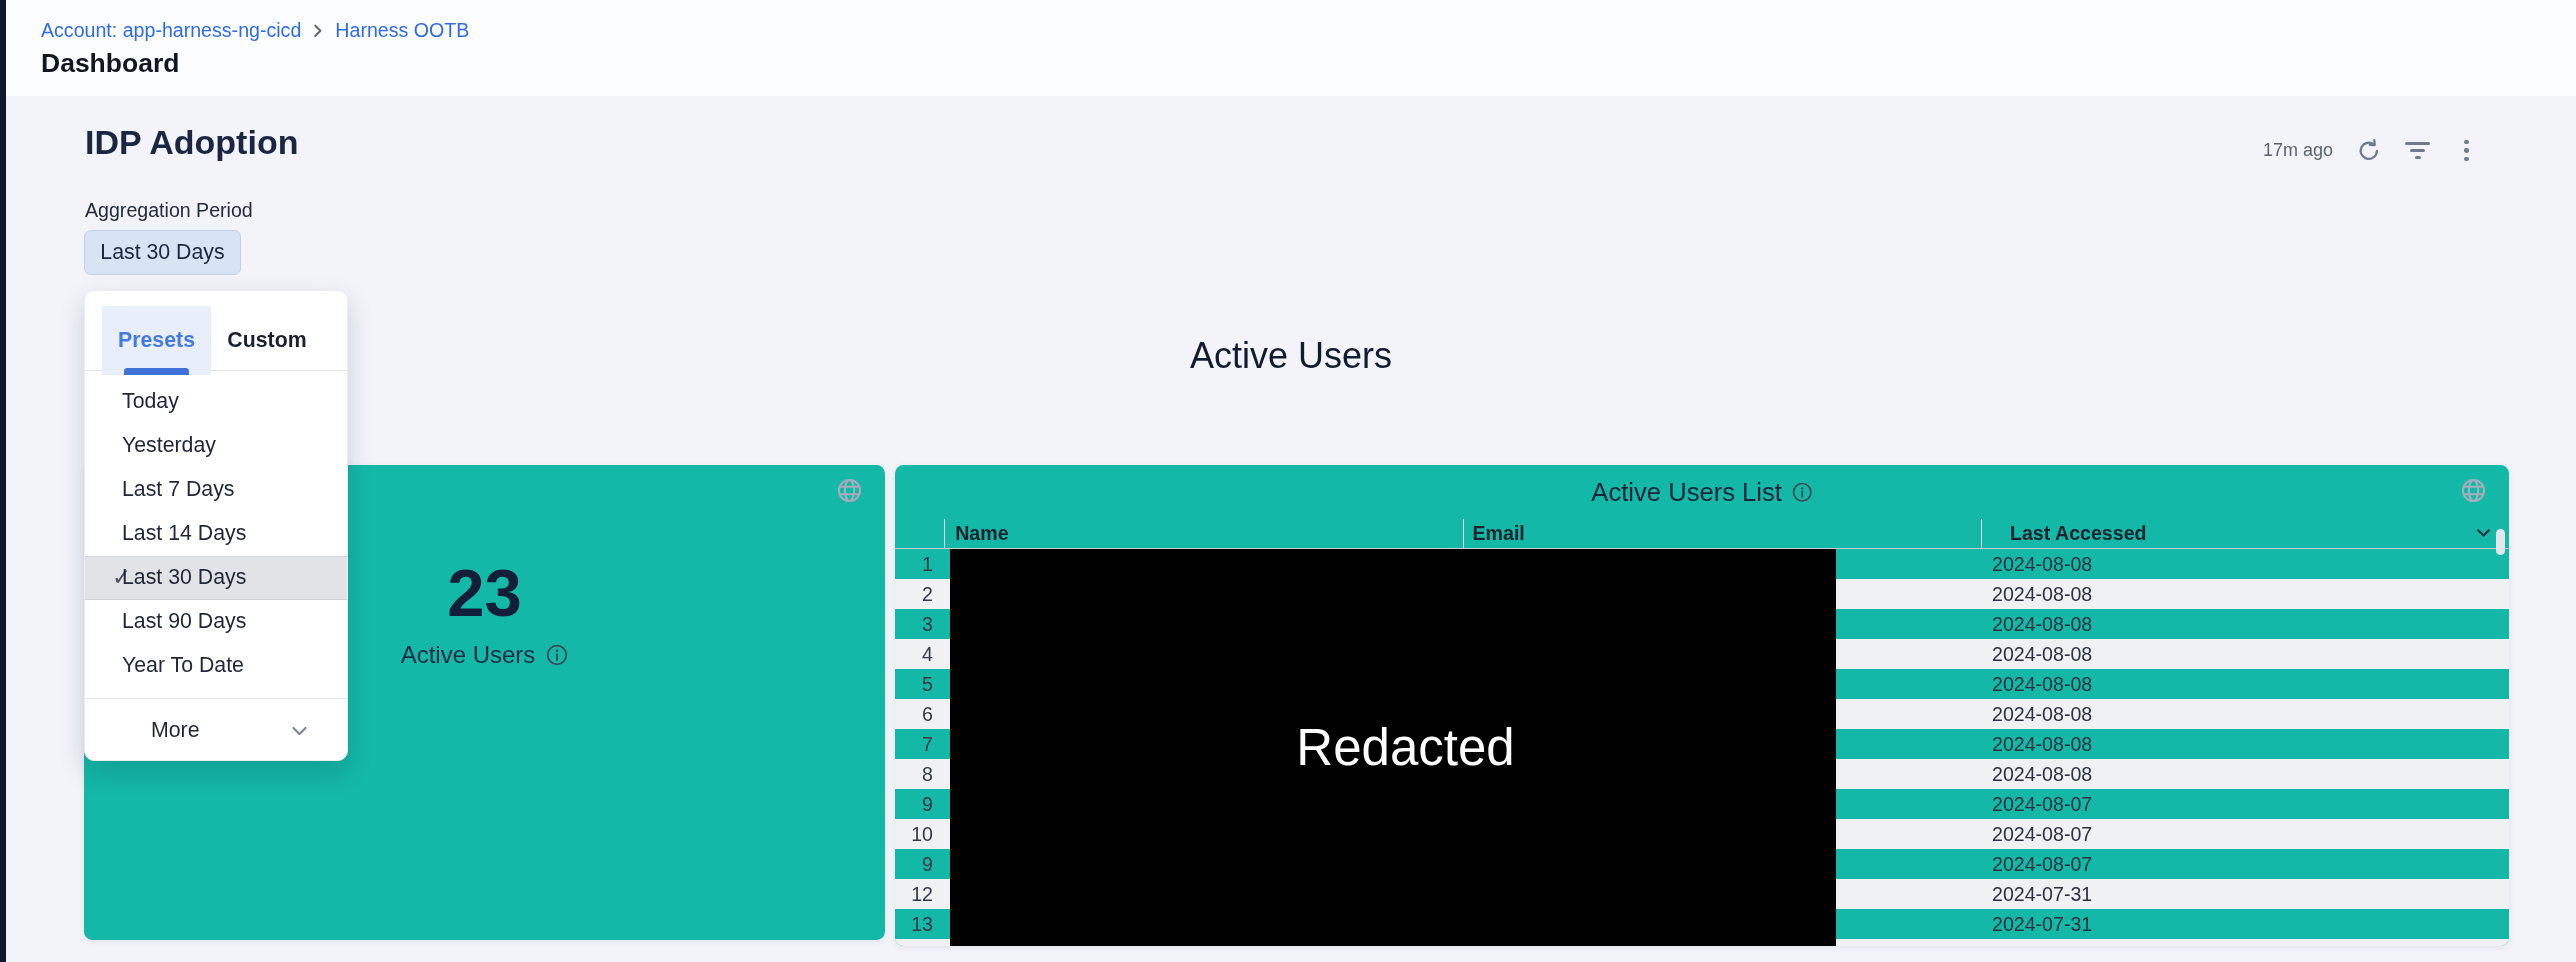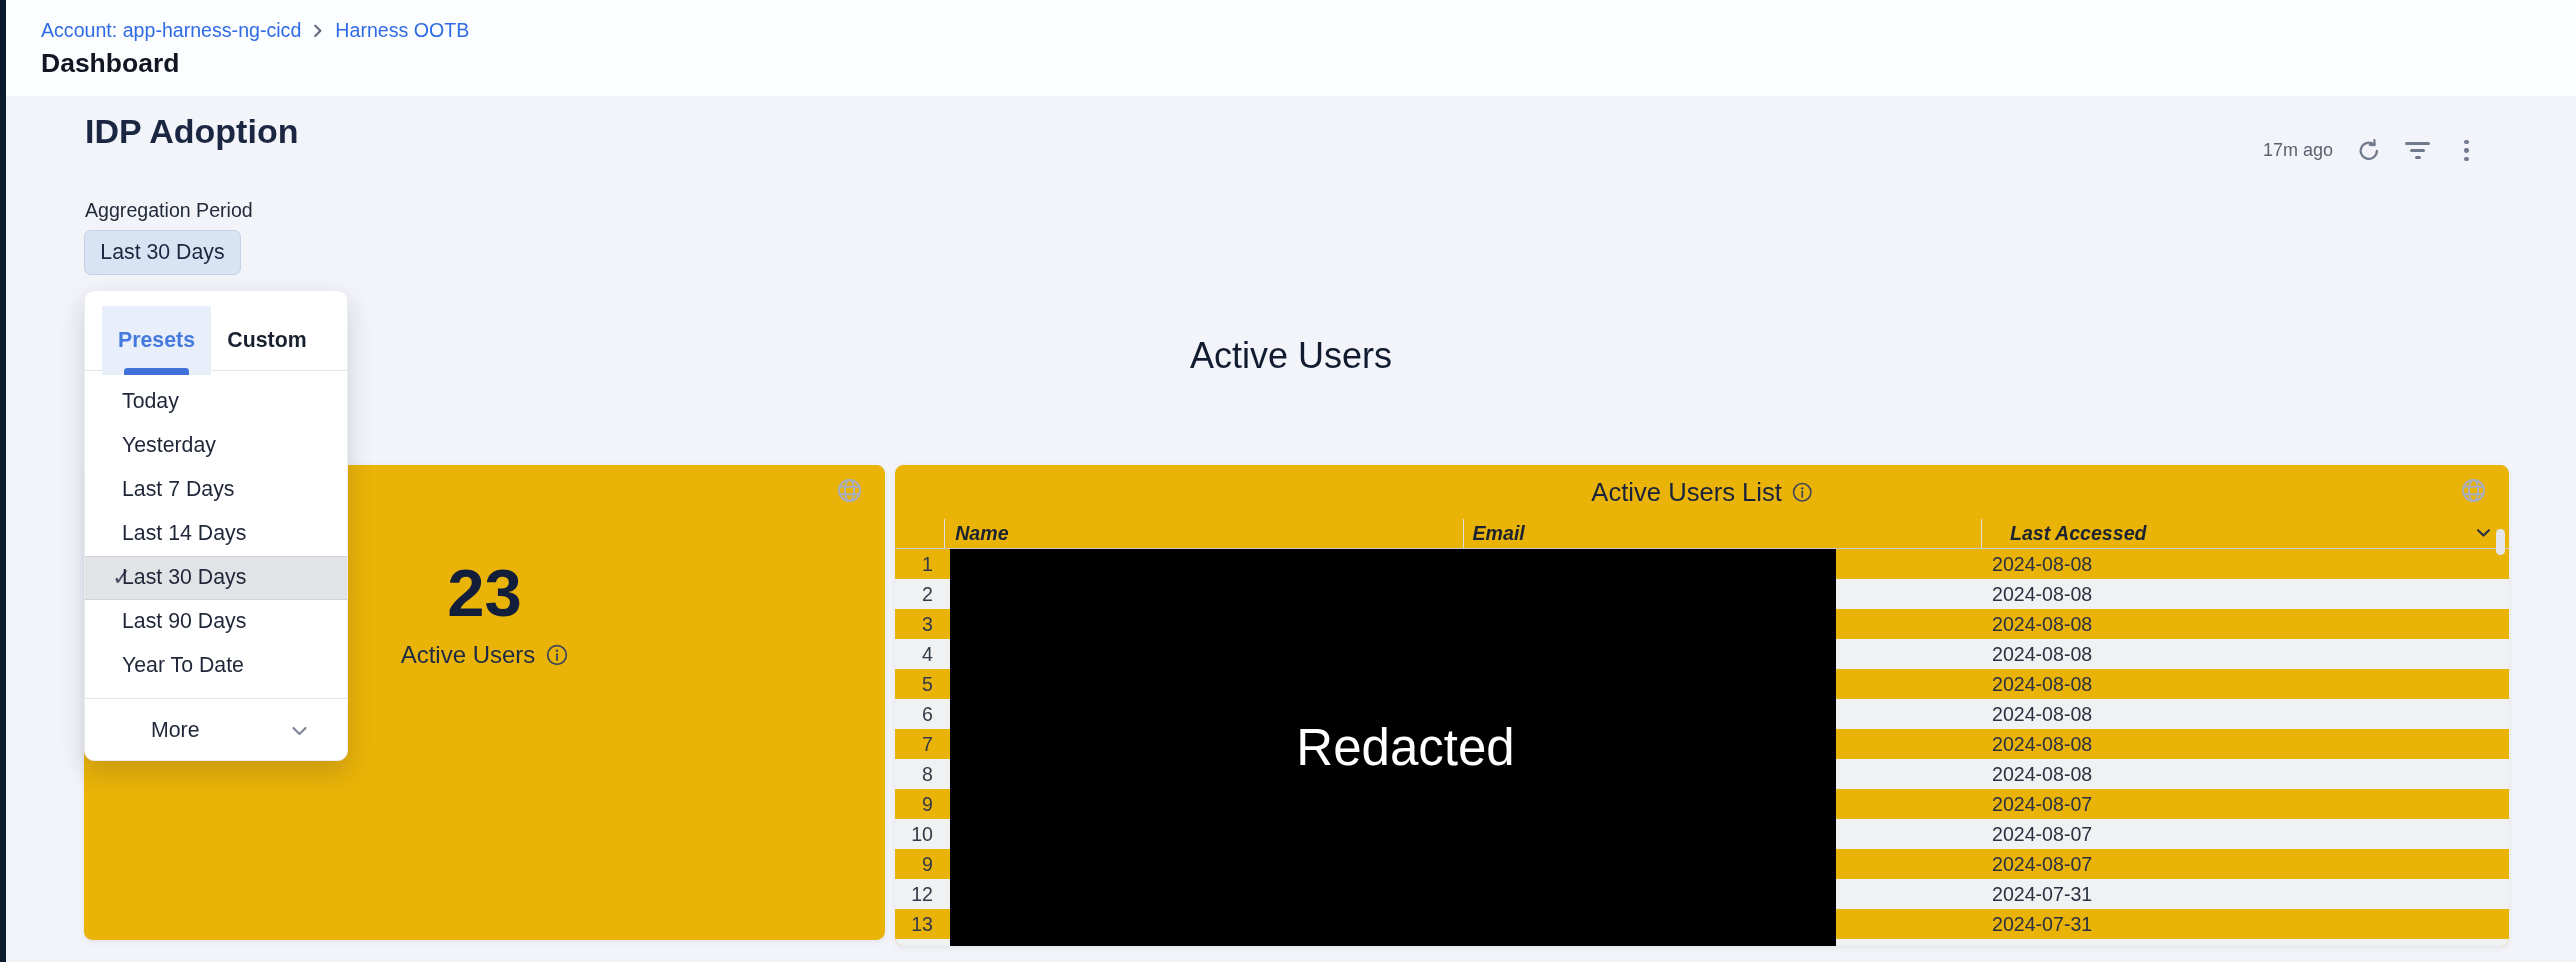--- a/index.html
+++ b/index.html
@@ -11,21 +11,21 @@
   
   .header { position:absolute; left:6px; top:0; right:0; height:96px; background:#fcfdff;padding-left:24px; }
   .breadcrumb { position:absolute; left:35px; top:19px; display:flex; align-items:center; gap:10.2px; font-size:19.6px; }
   .crumb { color:#2f6be4; cursor:pointer; }
   .crumb-sep { display:flex; align-items:center; }
   .page-title { position:absolute; left:35px; top:48px; font-size:26.5px; font-weight:700; color:#111722; }
 
   
   .content { position:absolute; left:6px; top:96px; right:0; bottom:0; background:#f2f4f9; }
 
-  .dash-title { position:absolute; left:79px; top:16px; font-size:34px; font-weight:600; color:#1a2642; }
+  .dash-title { position:absolute; left:79px; top:27px; font-size:34px; font-weight:600; color:#1a2642; }
 
   .meta { position:absolute; top:41px; right:96px; display:flex; align-items:center; gap:22px; }
   .meta-time { font-size:18px; color:#5b6270; }
   .icon-btn { display:flex; align-items:center; justify-content:center; width:27px; height:27px; cursor:pointer; }
   .filter-icon { display:flex; flex-direction:column; align-items:center; gap:4.3px; }
   .filter-icon i { display:block; height:2.6px; border-radius:1.7px; background:#717a8c; }
   .filter-icon i:nth-child(1){ width:25.6px; } .filter-icon i:nth-child(2){ width:15.4px; } .filter-icon i:nth-child(3){ width:6px; }
   .kebab-icon { display:flex; flex-direction:column; gap:4.3px; }
   .kebab-icon i { width:4.3px; height:4.3px; border-radius:50%; background:#717a8c; }
 
@@ -50,31 +50,31 @@
   .dd-item.selected { background:#e2e3e6; border-top:0.9px solid #d2d3d7; border-bottom:0.9px solid #d2d3d7; }
   .dd-more { position:absolute; left:0; right:0; top:407px; height:64px; border-top:0.9px solid #e2e4e9;
     display:flex; align-items:center; font-size:21.3px; color:#1e2638; cursor:pointer; border-radius:0 0 10.2px 10.2px; }
   .dd-more .more-label { padding-left:66px; }
   .dd-more .more-chevron { margin-left:auto; margin-right:38px; display:flex; }
 
   .section-heading { position:absolute; top:239px; left:0; right:0; text-align:center;
     font-size:36px; font-weight:500; color:#121c30; }
 
   
-  .card { position:absolute; background:#eab308; border-radius:8.5px; box-shadow:0 1.7px 6.8px rgba(20,30,60,.07); }
+  .card { position:absolute; background:#14b8a6; border-radius:8.5px; box-shadow:0 1.7px 6.8px rgba(20,30,60,.07); }
   .stat-card { left:78px; top:369px; width:801px; height:475px; }
   .card-globe { position:absolute; top:12px; right:22px; cursor:pointer; }
   .stat-value { margin-top:94px; text-align:center; font-size:67px; font-weight:600; color:#131f3a; line-height:1; }
   .stat-label { margin-top:15.4px; display:flex; align-items:center; justify-content:center; gap:11px;
     font-size:24px; color:#1d2a44; }
 
   .table-card { left:889px; top:369px; width:1614px; height:481px; overflow:hidden; }
   .tc-title-row { height:54px; display:flex; align-items:center; justify-content:center; gap:10.2px; }
   .tc-title { font-size:25.6px; color:#19243c; }
-  .thead { display:flex; height:30px; border-bottom:0.9px solid #c6c9d0; position:relative;font-style:italic; }
+  .thead { display:flex; height:30px; border-bottom:0.9px solid #c6c9d0; position:relative; }
   .th { font-size:19.6px; font-weight:700; color:#1c2330; display:flex; align-items:center; }
   .col-num { width:49px; }
   .col-name { width:519px; border-left:0.9px solid #dcdee3; padding-left:10.2px; }
   .col-email { width:518px; border-left:0.9px solid #dcdee3; padding-left:8.5px; }
   .col-last { width:528px; border-left:0.9px solid #dcdee3; padding-left:28px; position:relative; }
   .th-chevron { position:absolute; right:17px; top:5.1px; cursor:pointer; }
   .tbody { position:relative; height:397px; }
   .trow { display:flex; height:30px; }
   .trow:nth-child(even) { background:#f0f1f3; }
   .td { font-size:19.6px; color:#2a3140; display:flex; align-items:center; }

